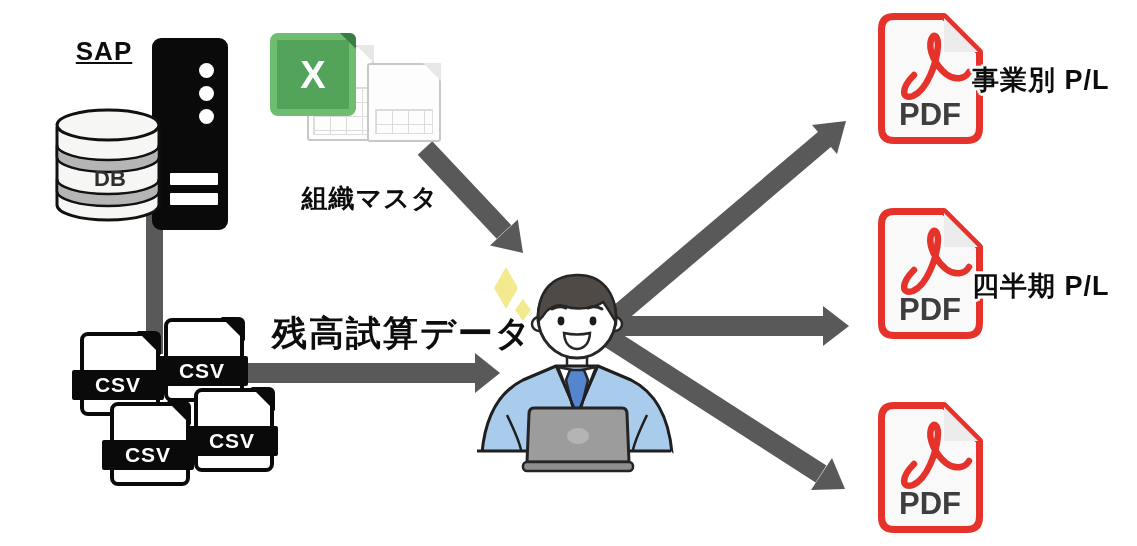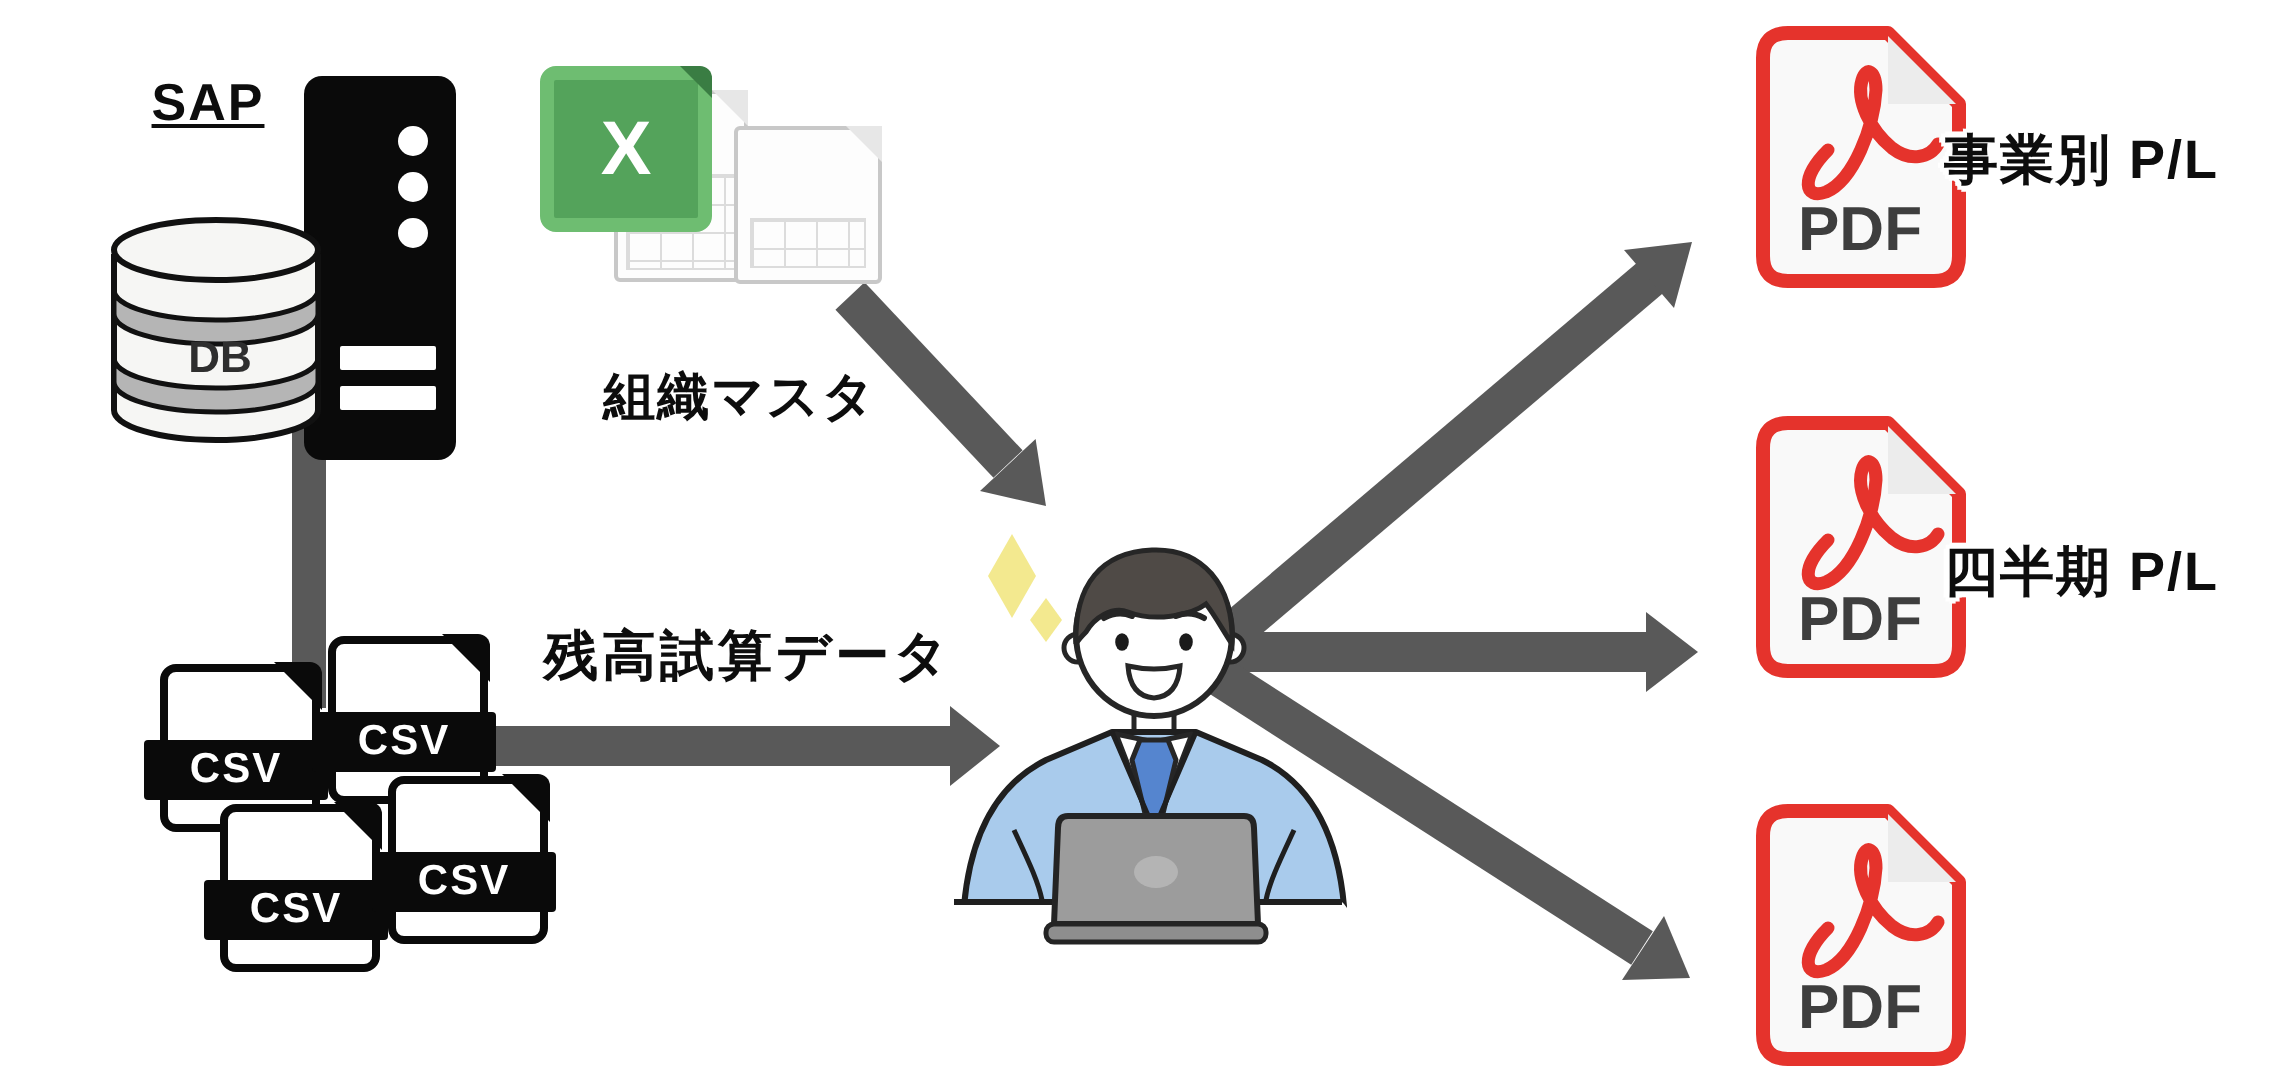--- a/index.html
+++ b/index.html
@@ -11,21 +11,21 @@
   svg{display:block;overflow:visible;}
 
   
   .label{
     position:absolute;font-weight:bold;color:#0d0d0d;letter-spacing:1px;white-space:nowrap;
     text-shadow:3px 0 0 #fff,-3px 0 0 #fff,0 3px 0 #fff,0 -3px 0 #fff,
                 2px 2px 0 #fff,-2px 2px 0 #fff,2px -2px 0 #fff,-2px -2px 0 #fff;
   }
   .lbl-sap{left:68px;top:36px;width:72px;font-size:26px;text-align:center;text-decoration:underline;}
   .lbl-excel{left:250px;top:133px;width:240px;font-size:26px;line-height:35px;text-align:center;margin-top:48px;}
-  .lbl-csv{left:272px;top:310px;font-size:27px;letter-spacing:2px;}
+  .lbl-csv{left:272px;top:310px;font-size:35px;letter-spacing:2px;}
   .lbl-pdf{left:972px;font-size:27px;letter-spacing:1px;}
 
   
   .server{left:152px;top:38px;width:76px;height:192px;background:var(--server-black,#0a0a0a);border-radius:9px;z-index:2;}
   .server .dot{position:absolute;left:47px;width:15px;height:15px;border-radius:50%;background:#fff;}
   .server .bar{position:absolute;left:18px;width:48px;height:12px;background:#fff;border-radius:1px;}
 
   
   .doc{position:absolute;background:#fdfdfd;border:2px solid #c8c8c8;border-radius:3px;z-index:2;}
   .doc-grid{position:absolute;

